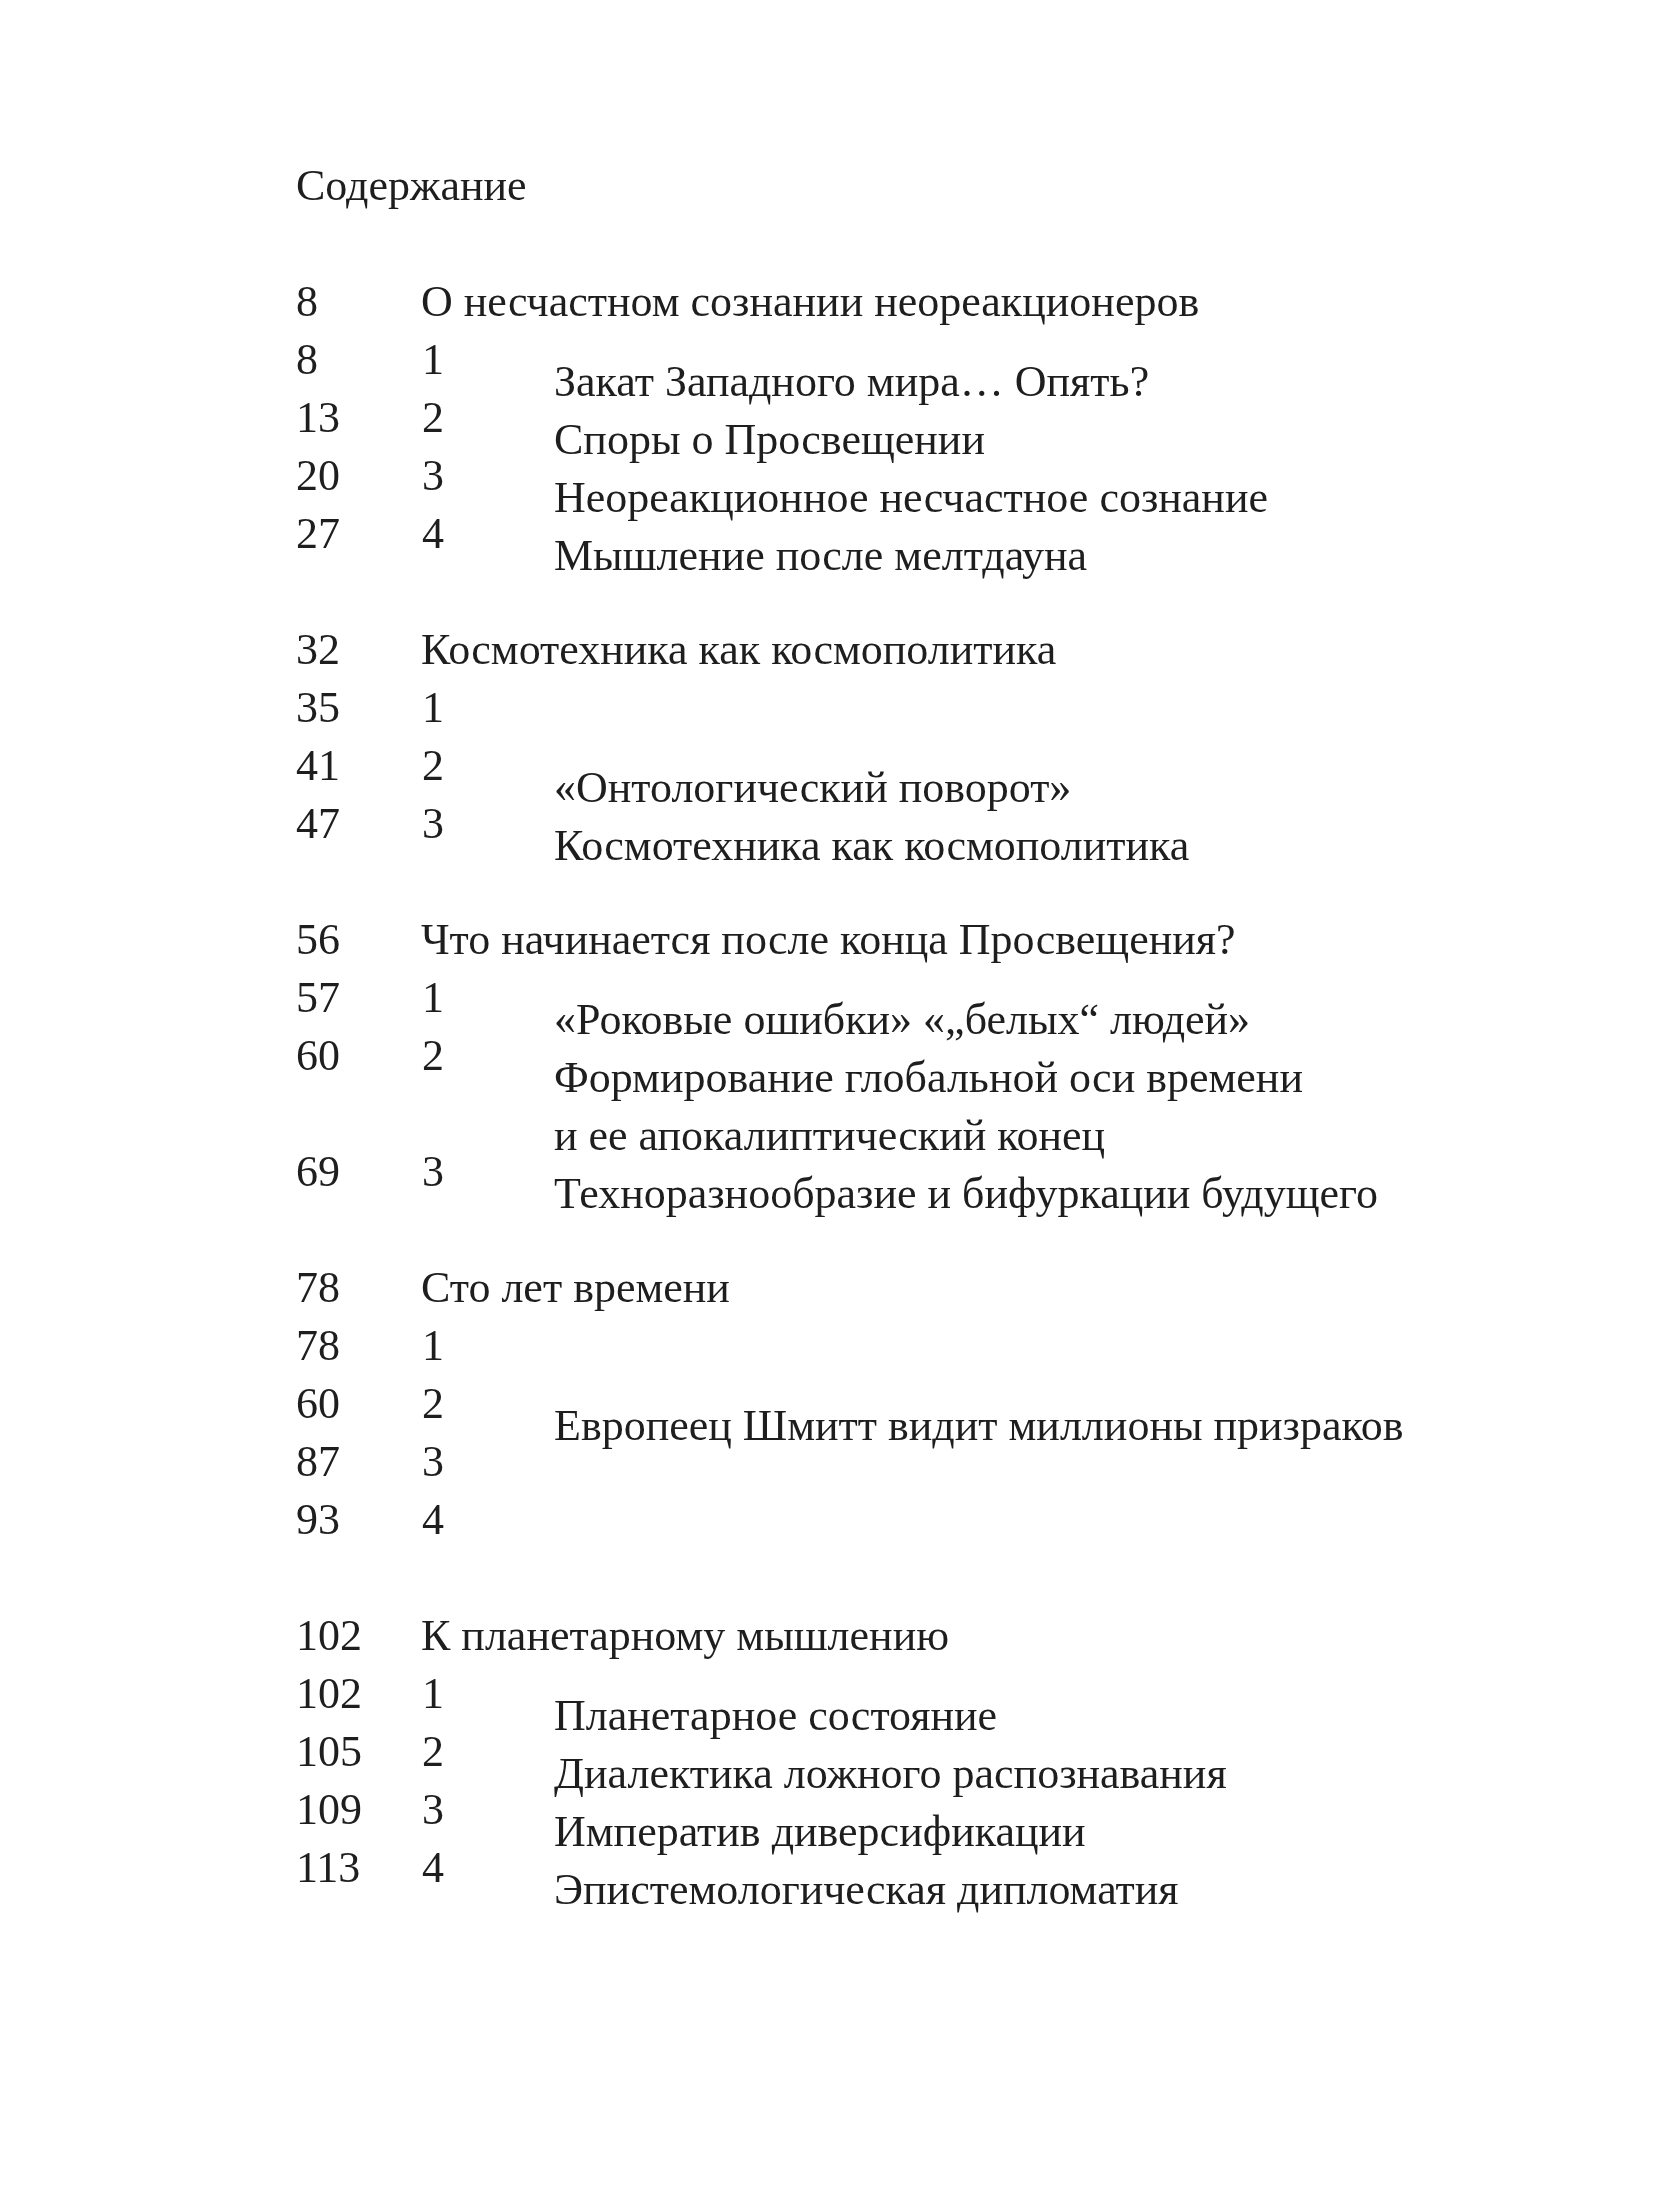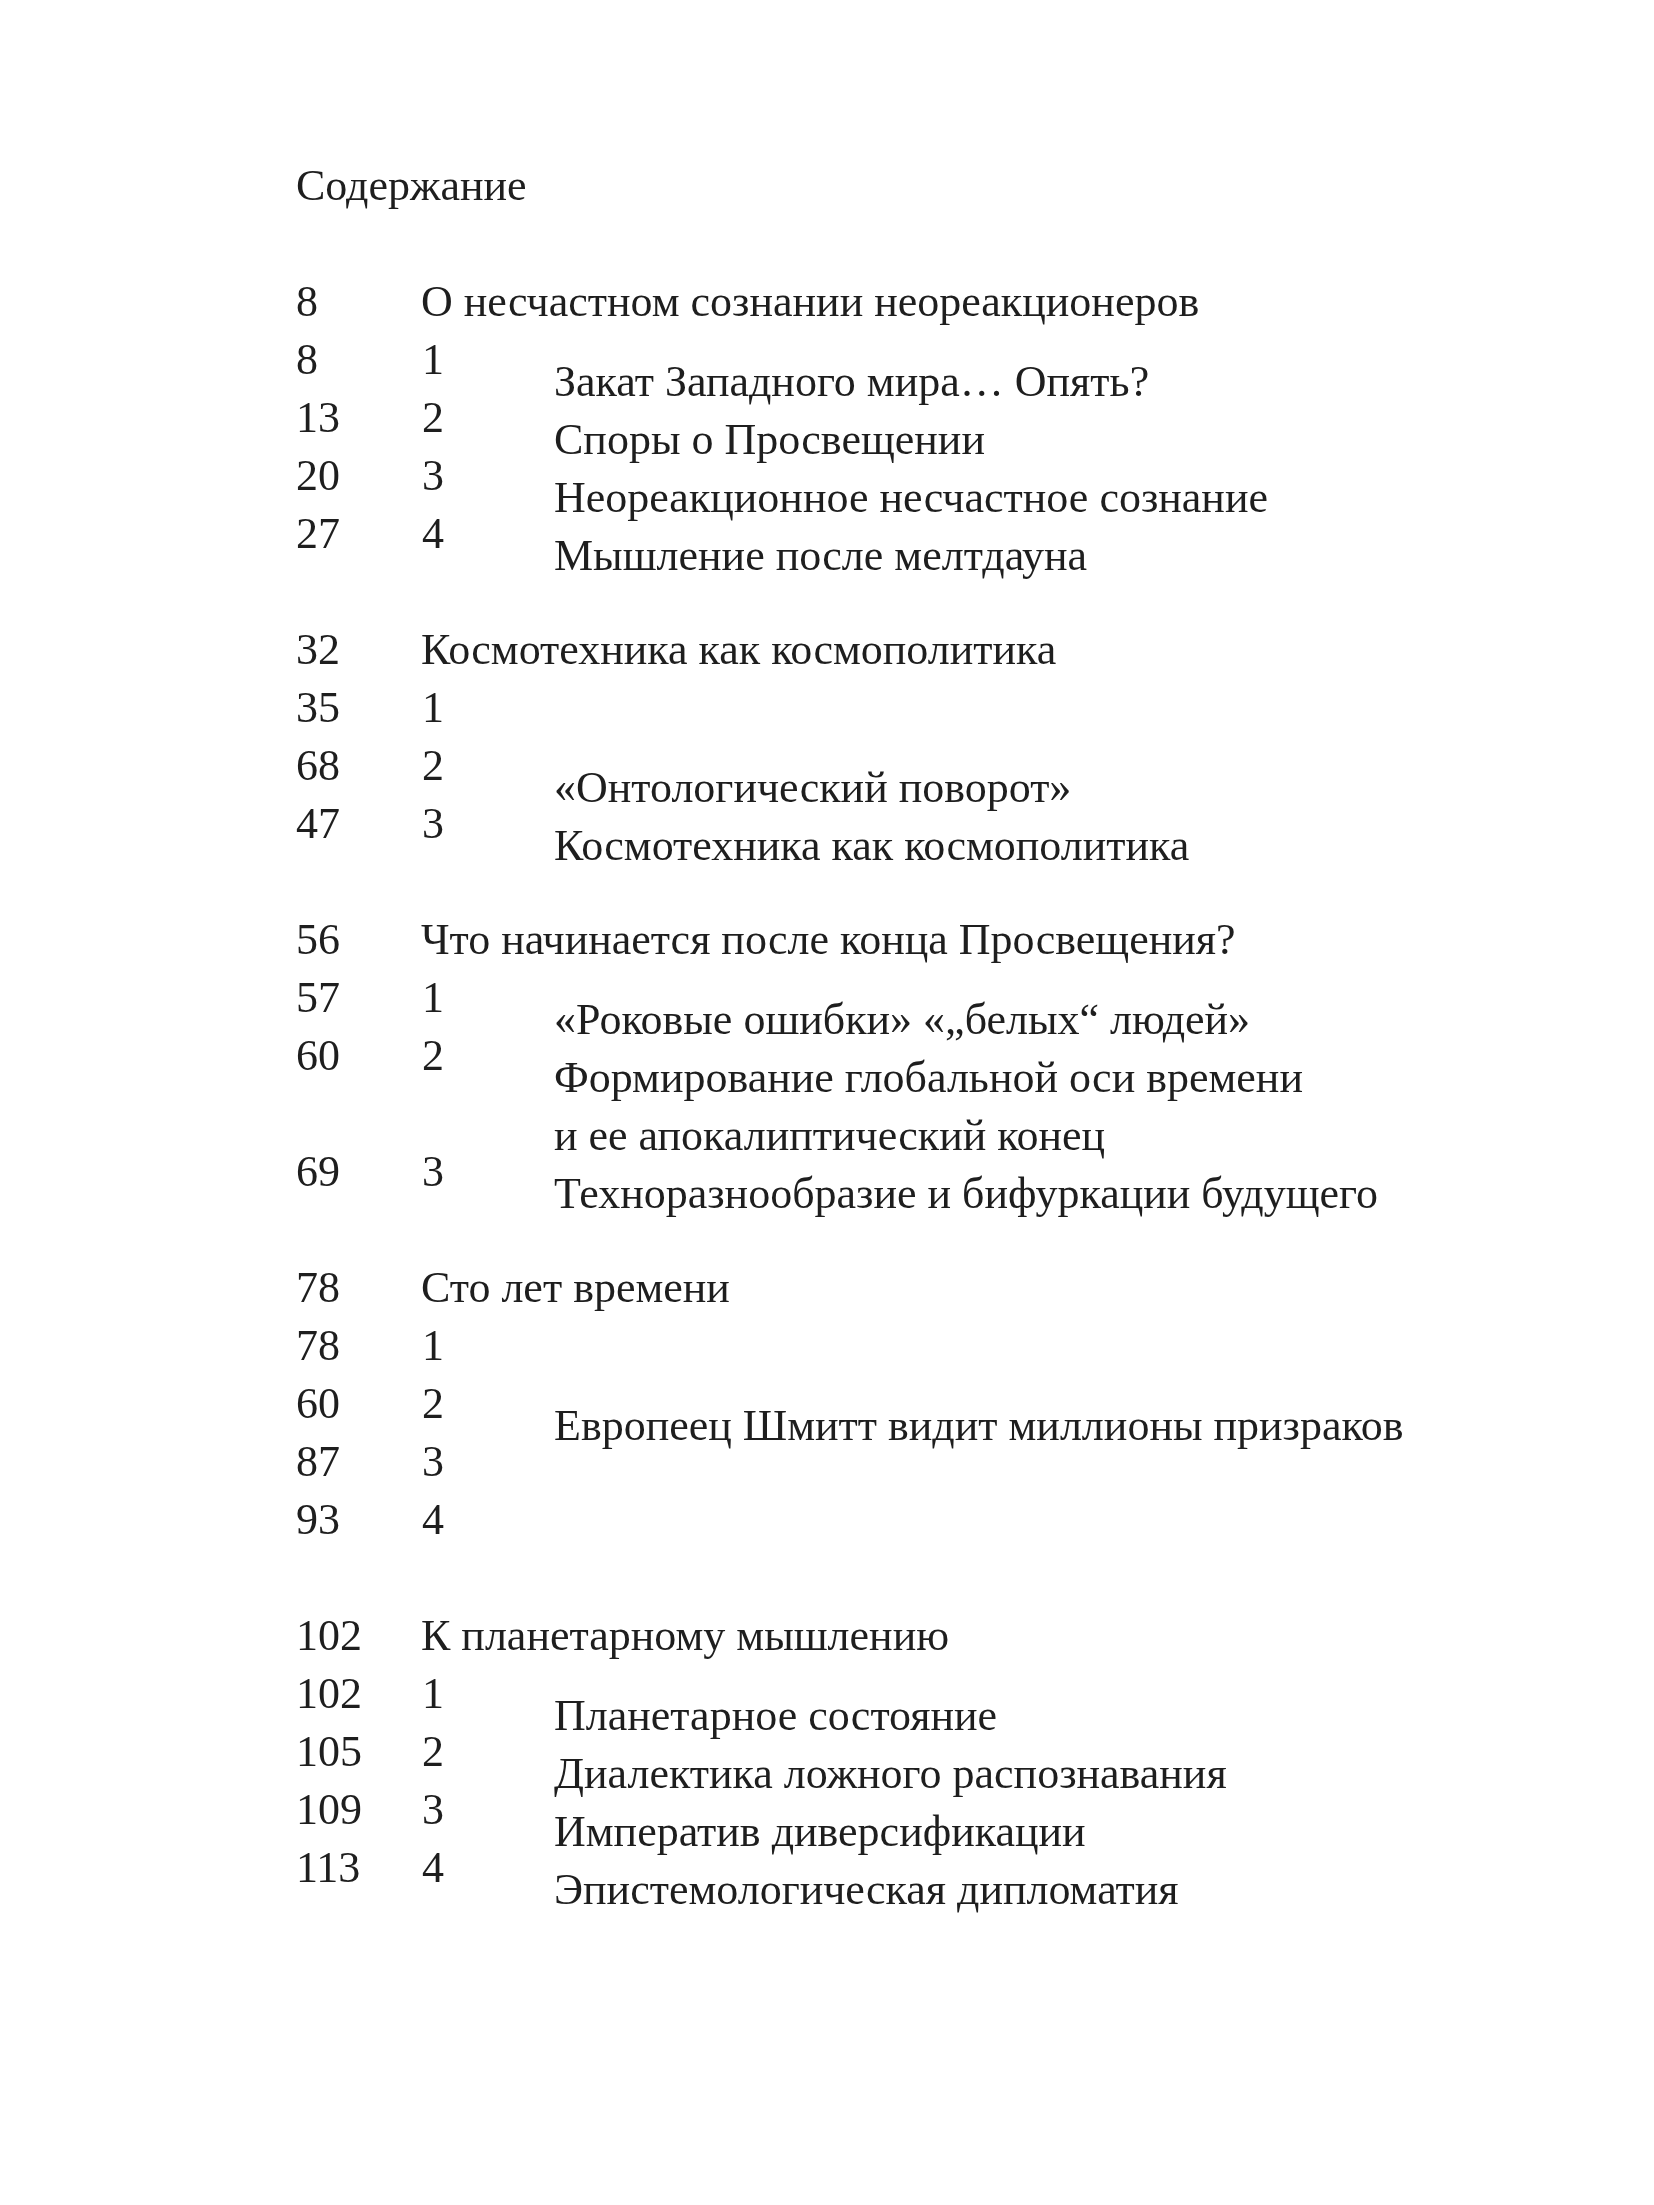--- a/index.html
+++ b/index.html
@@ -113,21 +113,21 @@
     <div class="toc-group">
       <div class="toc-row">
         <span class="col-page">32</span>
         <span class="col-title-chapter">Космотехника как космополитика</span>
       </div>
       <div class="toc-row">
         <span class="col-page">35</span>
         <span class="col-num">1</span>
       </div>
       <div class="toc-row">
-        <span class="col-page">68</span>
+        <span class="col-page">41</span>
         <span class="col-num">2</span>
         <span class="col-title-section">«Онтологический поворот»</span>
       </div>
       <div class="toc-row">
         <span class="col-page">47</span>
         <span class="col-num">3</span>
         <span class="col-title-section">Космотехника как космополитика</span>
       </div>
     </div>
 

